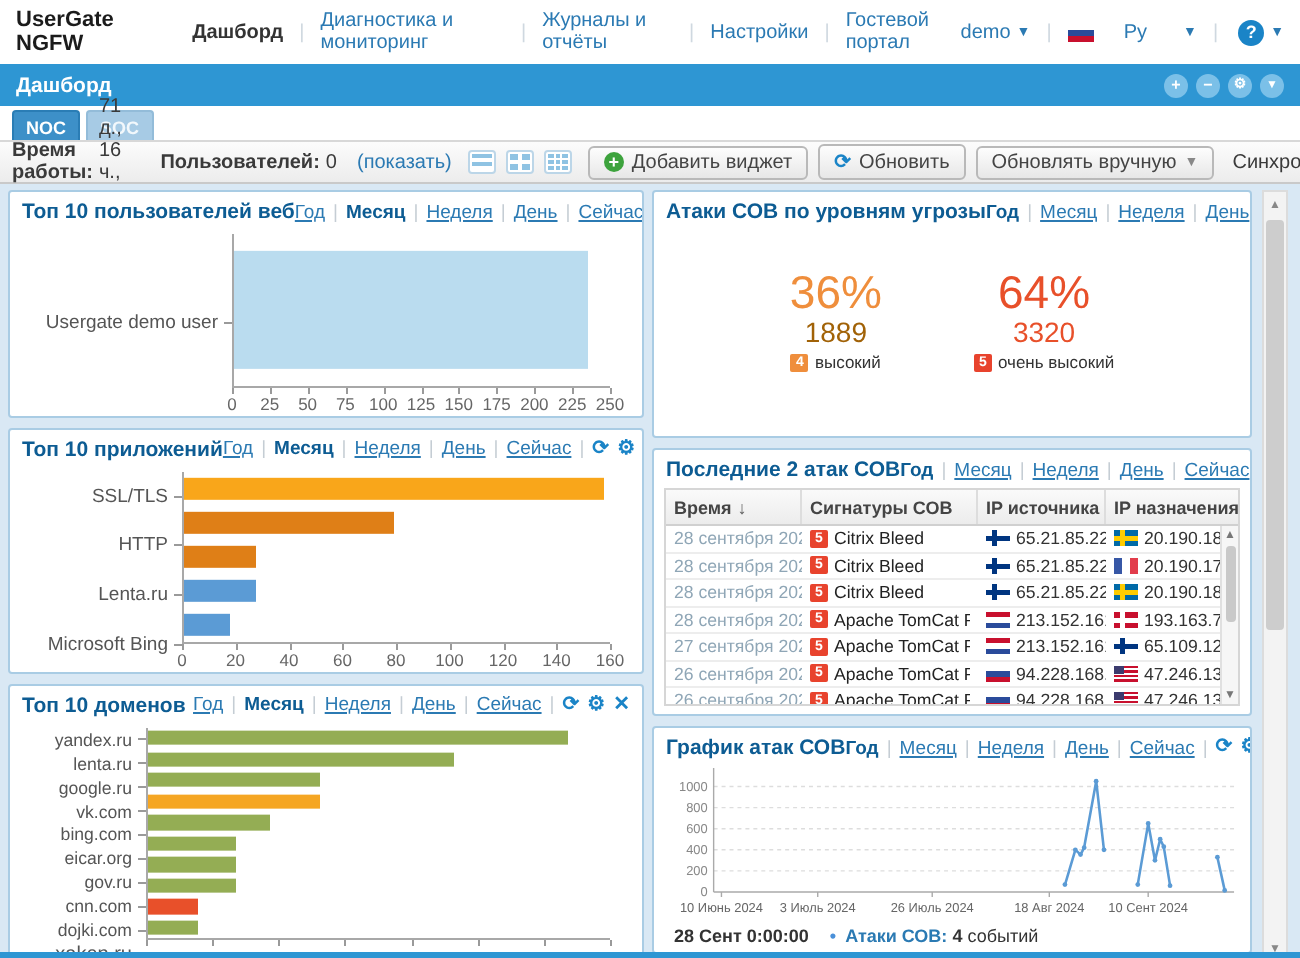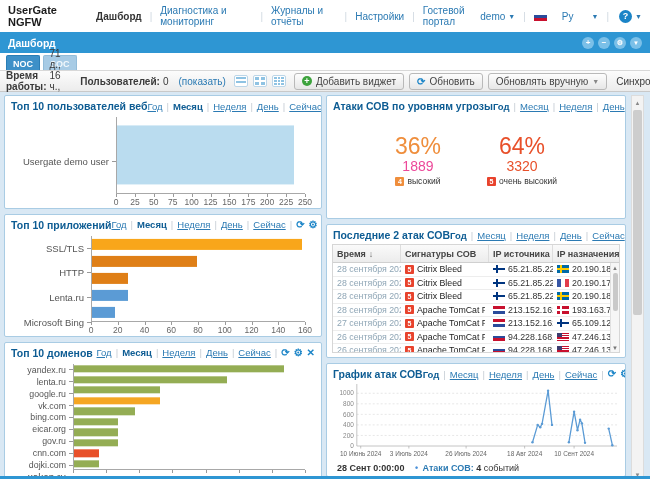--- a/index.html
+++ b/index.html
@@ -436,21 +436,21 @@
             <a class="plink">Месяц</a>
             <span class="sep">|</span>
             <a class="plink">Неделя</a>
             <span class="sep">|</span>
             <a class="plink">День</a>
           </span>
       </div>
       <div class="stats">
         <div class="stat">
           <div class="pct" style="color: rgb(239, 142, 60);">36%</div>
-          <div class="cnt" style="color: #ec4899;">1889</div>
+          <div class="cnt" style="color: #a16207;">1889</div>
           <div class="lvl">
             <span class="lvlbadge" style="background: rgb(239, 142, 60);">4</span>
             <span>высокий</span>
           </div>
         </div>
         <div class="stat">
           <div class="pct" style="color: rgb(232, 80, 42);">64%</div>
           <div class="cnt" style="color: rgb(232, 80, 42);">3320</div>
           <div class="lvl">
             <span class="lvlbadge" style="background: rgb(232, 67, 45);">5</span>

